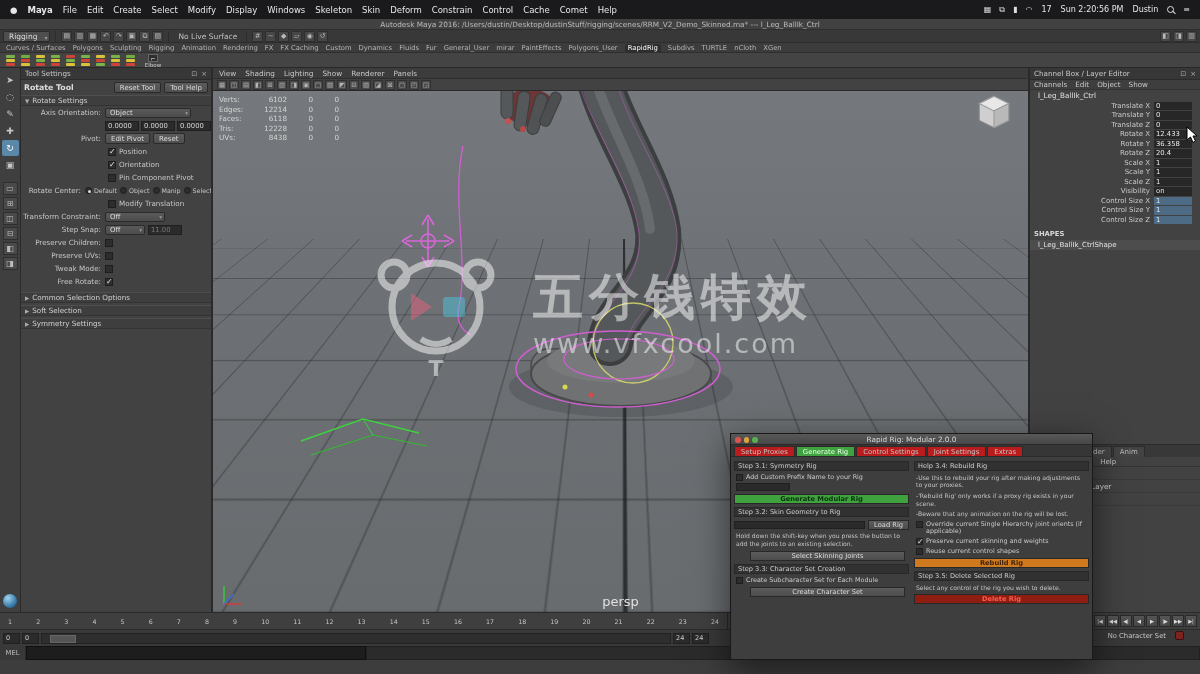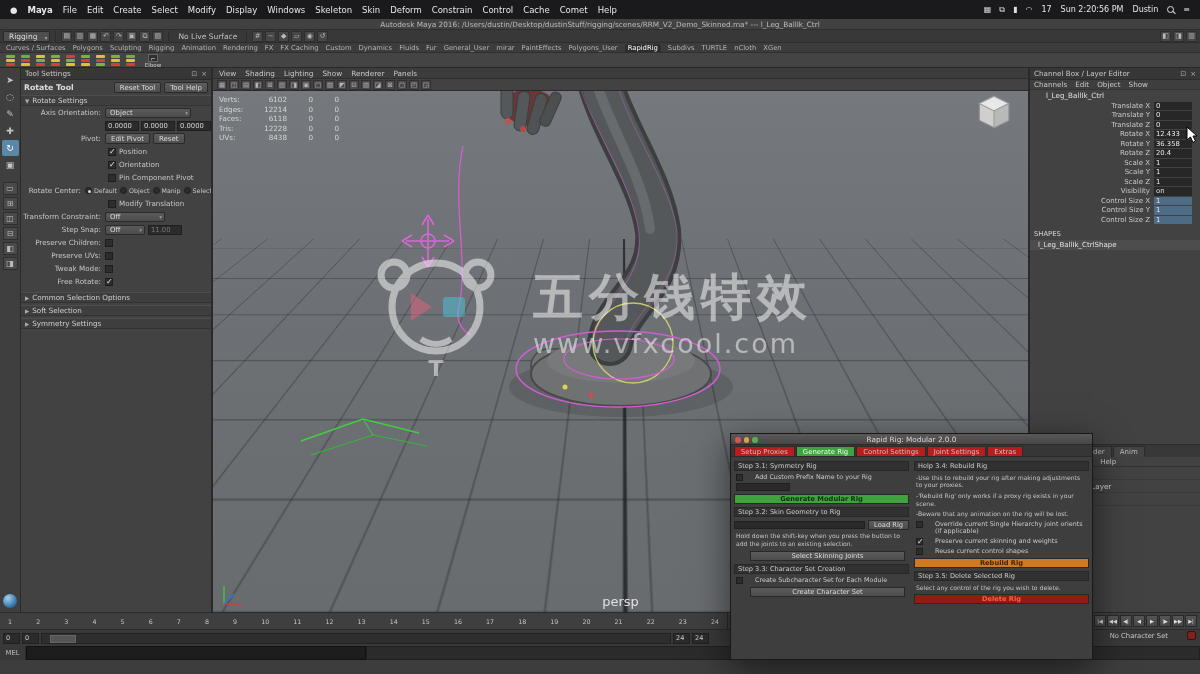--- a/index.html
+++ b/index.html
@@ -77,67 +77,67 @@
 .vcube{position:absolute;right:14px;top:2px}
 .charsvg{position:absolute;left:0;top:0;pointer-events:none}
 .wm{position:absolute;left:148px;top:158px;display:flex;align-items:center;gap:22px;opacity:.5;color:#fff;pointer-events:none}
 .wm .cn{font-size:50px;font-weight:bold;letter-spacing:6px;line-height:1}
 .wm .url{font-size:27px;letter-spacing:2px;margin-top:6px}
 .persp{position:absolute;bottom:3px;left:50%;transform:translateX(-50%);font-size:13px;color:#e0e0e0}
 .axes{position:absolute;left:4px;bottom:2px}
 
 .chbox{position:absolute;top:68px;left:1028px;right:0;bottom:62px;background:#424242;border-left:2px solid #2a2a2a;z-index:5}
 .cbmenu{height:10px;display:flex;gap:8px;padding-left:4px;align-items:center;font-size:7.2px;color:#c9c9c9;background:#3e3e3e;border-bottom:1px solid #333}
-.cbnode{height:11px;font-size:7.2px;color:#e0e0e0;padding-left:16px;display:flex;align-items:center}
+.cbnode{height:11px;font-size:7.2px;color:#e0e0e0;padding-left:8px;display:flex;align-items:center}
 .arow{display:flex;align-items:center;height:9.5px;padding-right:8px}
 .arow .al{flex:1;text-align:right;font-size:7px;color:#c9c9c9;padding-right:4px}
 .arow .av{width:38px;height:8.5px;background:#272727;font-size:6.8px;color:#e8e8e8;display:flex;align-items:center;padding:0 2px;flex:none}
 .arow.blue .av{background:#4d6b85}
-.shhead{font-size:6.8px;font-weight:normal;color:#d6d6d6;padding:5px 0 2px 4px}
+.shhead{font-size:6.8px;font-weight:bold;color:#d6d6d6;padding:5px 0 2px 4px}
 .shrow{height:10px;background:#4d4d4d;font-size:7px;color:#e2e2e2;display:flex;align-items:center;padding-left:8px}
 .ledit{position:absolute;left:0;right:0;bottom:0;height:168px;background:#424242;border-top:1px solid #2b2b2b}
 .letabs{height:12px;display:flex;gap:1px;background:#383838;padding:1px 2px 0;font-size:7px}
 .letab{padding:0 6px;background:#444;border:1px solid #2c2c2c;border-bottom:none;color:#bbb;display:flex;align-items:center}
 .letab.sel{background:#4e4e4e;color:#eee}
 .lemenu{height:10px;display:flex;gap:8px;align-items:center;padding-left:4px;font-size:7px;color:#c6c6c6;border-bottom:1px solid #333}
 .lrow{height:13px;display:flex;align-items:center;gap:2px;padding:0 3px;border-bottom:1px solid #3a3a3a;font-size:7.2px;color:#ddd}
 .lrow .tg{width:10px;height:10px;background:#333;border:1px solid #222;font-size:6px;color:#bbb;text-align:center;line-height:9px;flex:none}
 .lrow .sw{width:10px;height:10px;background:#6b7d90;border:1px solid #222;flex:none}
 
 .rr{position:absolute;left:730px;top:433px;width:363px;height:227px;background:#3e3e3e;border:1px solid #191919;box-shadow:0 10px 34px rgba(0,0,0,.55);z-index:20}
 .rrtitle{height:11px;background:linear-gradient(#585858,#474747);border-bottom:1px solid #2a2a2a;display:flex;align-items:center;justify-content:center;font-size:7.3px;color:#d8d8d8;position:relative}
 .rrdots{position:absolute;left:4px;top:3px;display:flex;gap:3px}
 .rrdots i{width:5.5px;height:5.5px;border-radius:50%;display:block}
 .rrtabs{height:12px;background:#363636;border-bottom:1px solid #2a2a2a;display:flex;align-items:stretch;gap:1px;padding:1px 3px 0}
 .rrtab{padding:0 6px;font-size:6.9px;color:#c3c3c3;display:flex;align-items:center;background:#b91c1c;border:1px solid #2b2b2b;border-bottom:none}
 .rrtab.sel{background:#3fa23f;color:#eaffea}
 .rrcols{position:absolute;top:24px;left:0;right:0;display:flex;gap:5px;padding:0 3px}
 .rrcol{flex:1;min-width:0}
 .rr-h{height:10px;background:#313131;border:1px solid #282828;display:flex;align-items:center;padding-left:3px;font-size:6.6px;color:#cdcdcd;margin-top:3px}
-.rr-ck{display:flex;align-items:flex-start;gap:12px;font-size:6.4px;color:#c9c9c9;margin:2.5px 0 0 2px;line-height:1.15}
+.rr-ck{display:flex;align-items:flex-start;gap:3px;font-size:6.4px;color:#c9c9c9;margin:2.5px 0 0 2px;line-height:1.15}
 .rr-ck .cb{width:7px;height:7px;margin:0}
 .rr-in{width:54px;height:8px;background:#2a2a2a;border:1px solid #202020;margin:2.5px 0 0 2px}
 .rr-row{display:flex;gap:3px;align-items:center;margin-top:2.5px}
 .rr-row .rr-in{flex:1;margin:0}
 .rr-btn{height:10px;display:flex;align-items:center;justify-content:center;font-size:6.7px;background:linear-gradient(#5c5c5c,#4c4c4c);border:1px solid #282828;color:#ddd;margin-top:3px}
 .rr-btn.inset{margin-left:16px;margin-right:4px}
 .rr-btn.green{background:#3fa23f;color:#0b330d;font-weight:bold}
 .rr-btn.orange{background:#d07a1f;color:#40250a;font-weight:bold}
 .rr-btn.red{background:#8e1d12;color:#ff5b4d;font-weight:bold}
 .rr-note{font-size:6.1px;color:#c4c4c4;line-height:1.3;margin:2.5px 2px 0 2px}
 
 .timebar{position:absolute;left:0;right:0;top:612px;height:17px;background:#3f3f3f;border-top:1px solid #2a2a2a;z-index:4}
 .ticks{position:absolute;left:0;top:0;width:728px;height:17px;display:flex;align-items:center;justify-content:space-between;padding:0 8px;font-size:6.3px;color:#c6c6c6;border-right:1px solid #2a2a2a}
 .playb{position:absolute;right:3px;top:2px;display:flex;gap:1px}
 .pbtn{min-width:12px;height:12px;background:linear-gradient(#555,#464646);border:1px solid #292929;font-size:5.2px;color:#ddd;display:flex;align-items:center;justify-content:center;padding:0 1px}
 .rangebar{position:absolute;left:0;right:0;top:629px;height:17px;background:#393939;border-top:1px solid #2c2c2c;display:flex;align-items:center;gap:2px;padding:0 3px;z-index:4}
 .rf{width:17px;height:11px;background:#2b2b2b;border:1px solid #202020;font-size:6.5px;color:#ccc;display:flex;align-items:center;padding:0 2px;flex:none}
 .rtrack{width:630px;height:11px;background:#2e2e2e;border:1px solid #222;position:relative;flex:none}
 .rhandle{position:absolute;left:8px;top:1px;width:26px;height:8px;background:#555;border:1px solid #666}
-.charset{position:absolute;right:4px;top:631px;display:flex;align-items:center;gap:19px;font-size:6.8px;color:#c9c9c9;z-index:4}
+.charset{position:absolute;right:16px;top:631px;display:flex;align-items:center;gap:9px;font-size:6.8px;color:#c9c9c9;z-index:4}
 .keyic{width:9px;height:9px;background:#7d2420;border:1px solid #3a0f0d;border-radius:2px}
 .cmdline{position:absolute;left:0;right:0;top:646px;height:14px;display:flex;z-index:4;background:#333}
 .mel{width:26px;background:#383838;border-right:1px solid #2a2a2a;font-size:6.8px;color:#bbb;display:flex;align-items:center;justify-content:center;flex:none}
 .cmdin{width:340px;background:#1d1d1d;border:1px solid #111;flex:none}
 .cmdout{flex:1;background:#2b2b2b;border:1px solid #202020}
 .helpline{position:absolute;left:0;right:0;top:660px;height:14px;background:#232323;border-top:1px solid #161616;display:flex;align-items:center;padding-left:6px;font-size:7.2px;color:#b5b5b5;z-index:4}
 .cursor{position:absolute;left:1186px;top:126px;z-index:60;pointer-events:none}
 </style>
 </head>
 <body>

